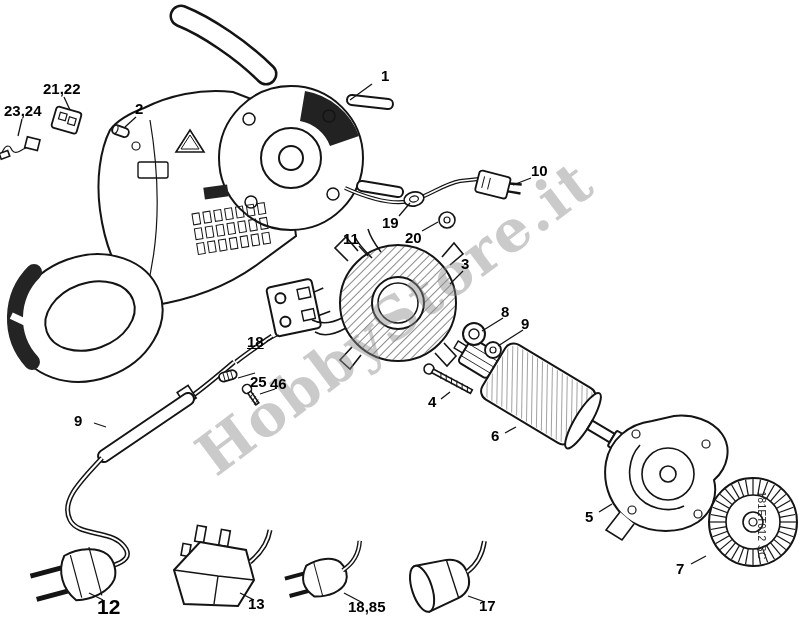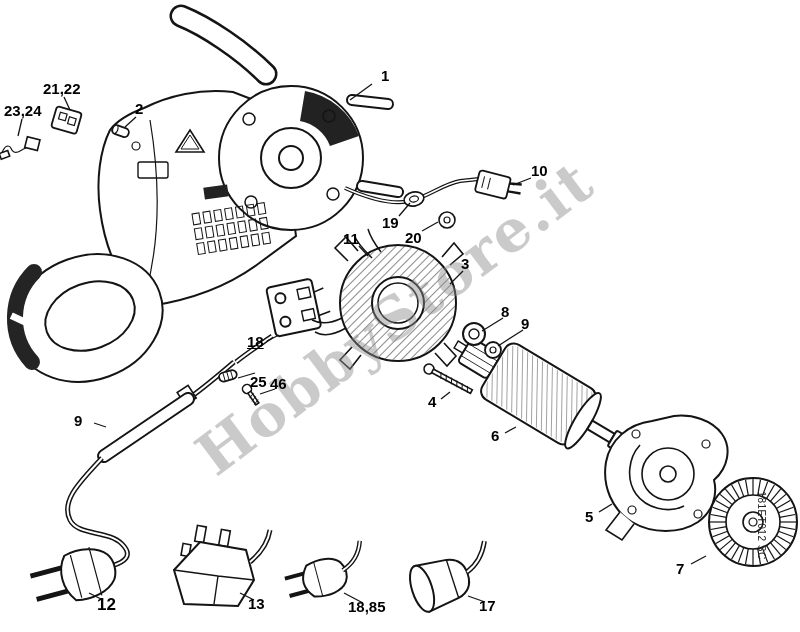--- a/index.html
+++ b/index.html
@@ -353,19 +353,19 @@
       <div class="part-label" style="left: 501px; top: 303px; font-size: 15px;">8</div>
       <div class="part-label" style="left: 521px; top: 315px; font-size: 15px;">9</div>
       <div class="part-label" style="left: 247px; top: 333px; font-size: 15px; text-decoration: underline;">18</div>
       <div class="part-label" style="left: 250px; top: 361px; font-size: 15px; margin-top: 12px;">25</div>
       <div class="part-label" style="left: 270px; top: 375px; font-size: 15px;">46</div>
       <div class="part-label" style="left: 428px; top: 393px; font-size: 15px;">4</div>
       <div class="part-label" style="left: 491px; top: 427px; font-size: 15px;">6</div>
       <div class="part-label" style="left: 74px; top: 412px; font-size: 15px;">9</div>
       <div class="part-label" style="left: 585px; top: 508px; font-size: 15px;">5</div>
       <div class="part-label" style="left: 676px; top: 560px; font-size: 15px;">7</div>
-      <div class="part-label" style="left: 97px; top: 595px; font-size: 17px;">12</div>
+      <div class="part-label" style="left: 97px; top: 595px; font-size: 21px;">12</div>
       <div class="part-label" style="left: 248px; top: 595px; font-size: 15px;">13</div>
       <div class="part-label" style="left: 348px; top: 598px; font-size: 15px;">18,85</div>
       <div class="part-label" style="left: 479px; top: 597px; font-size: 15px;">17</div>
     </div>
 
 </div>
 
 </body></html>

